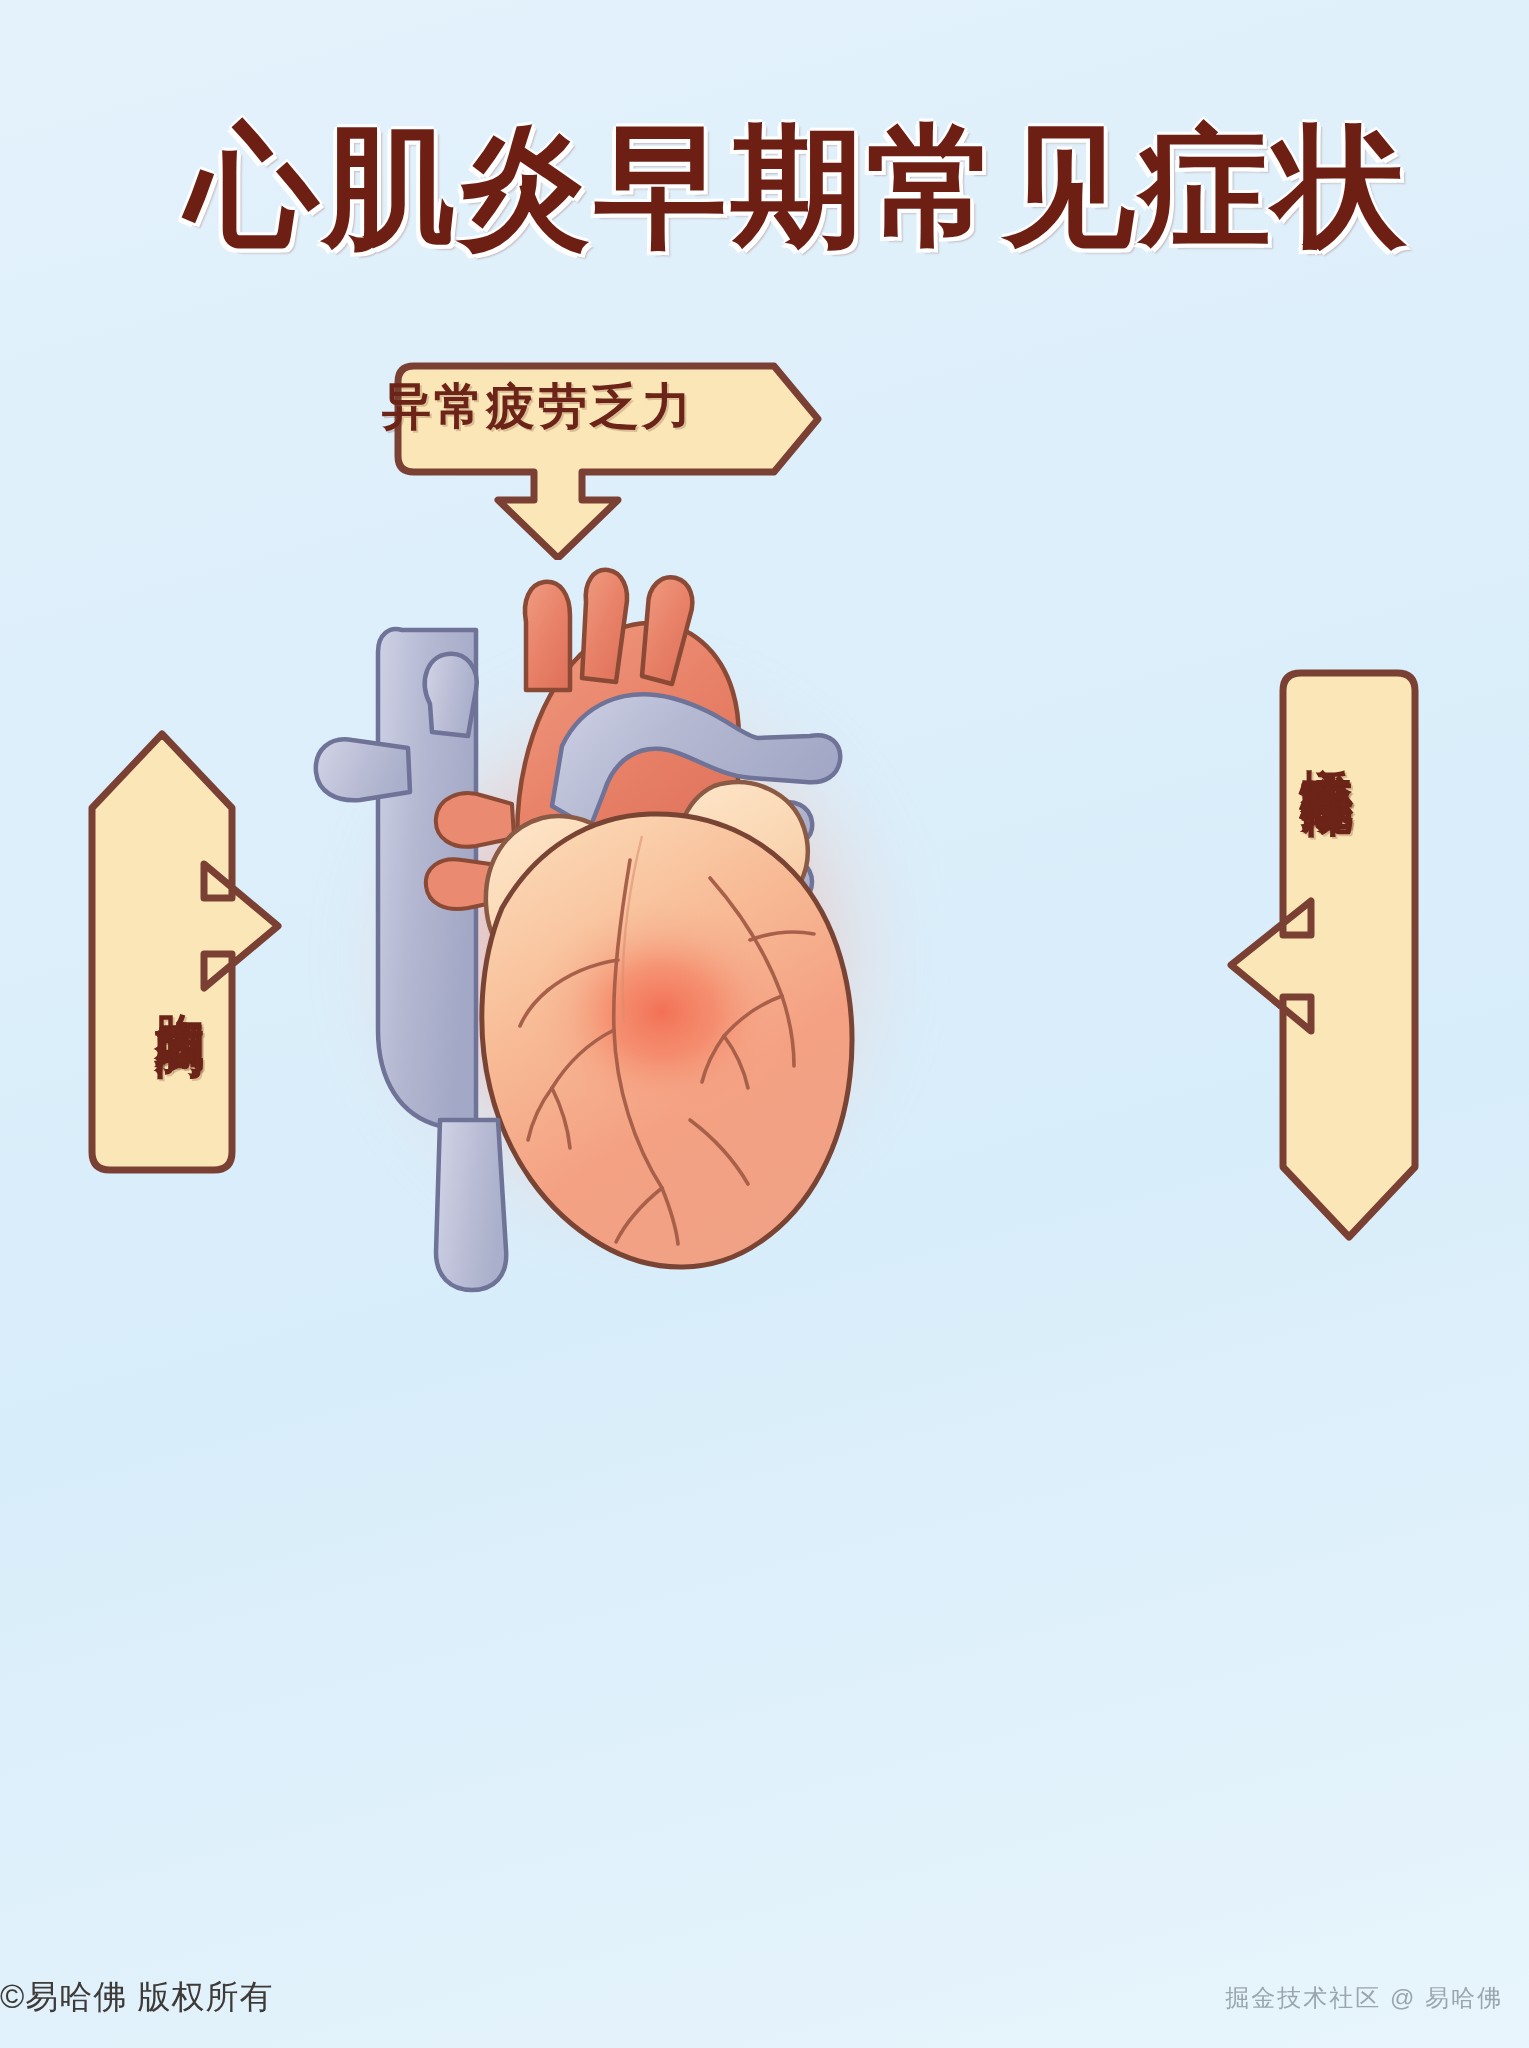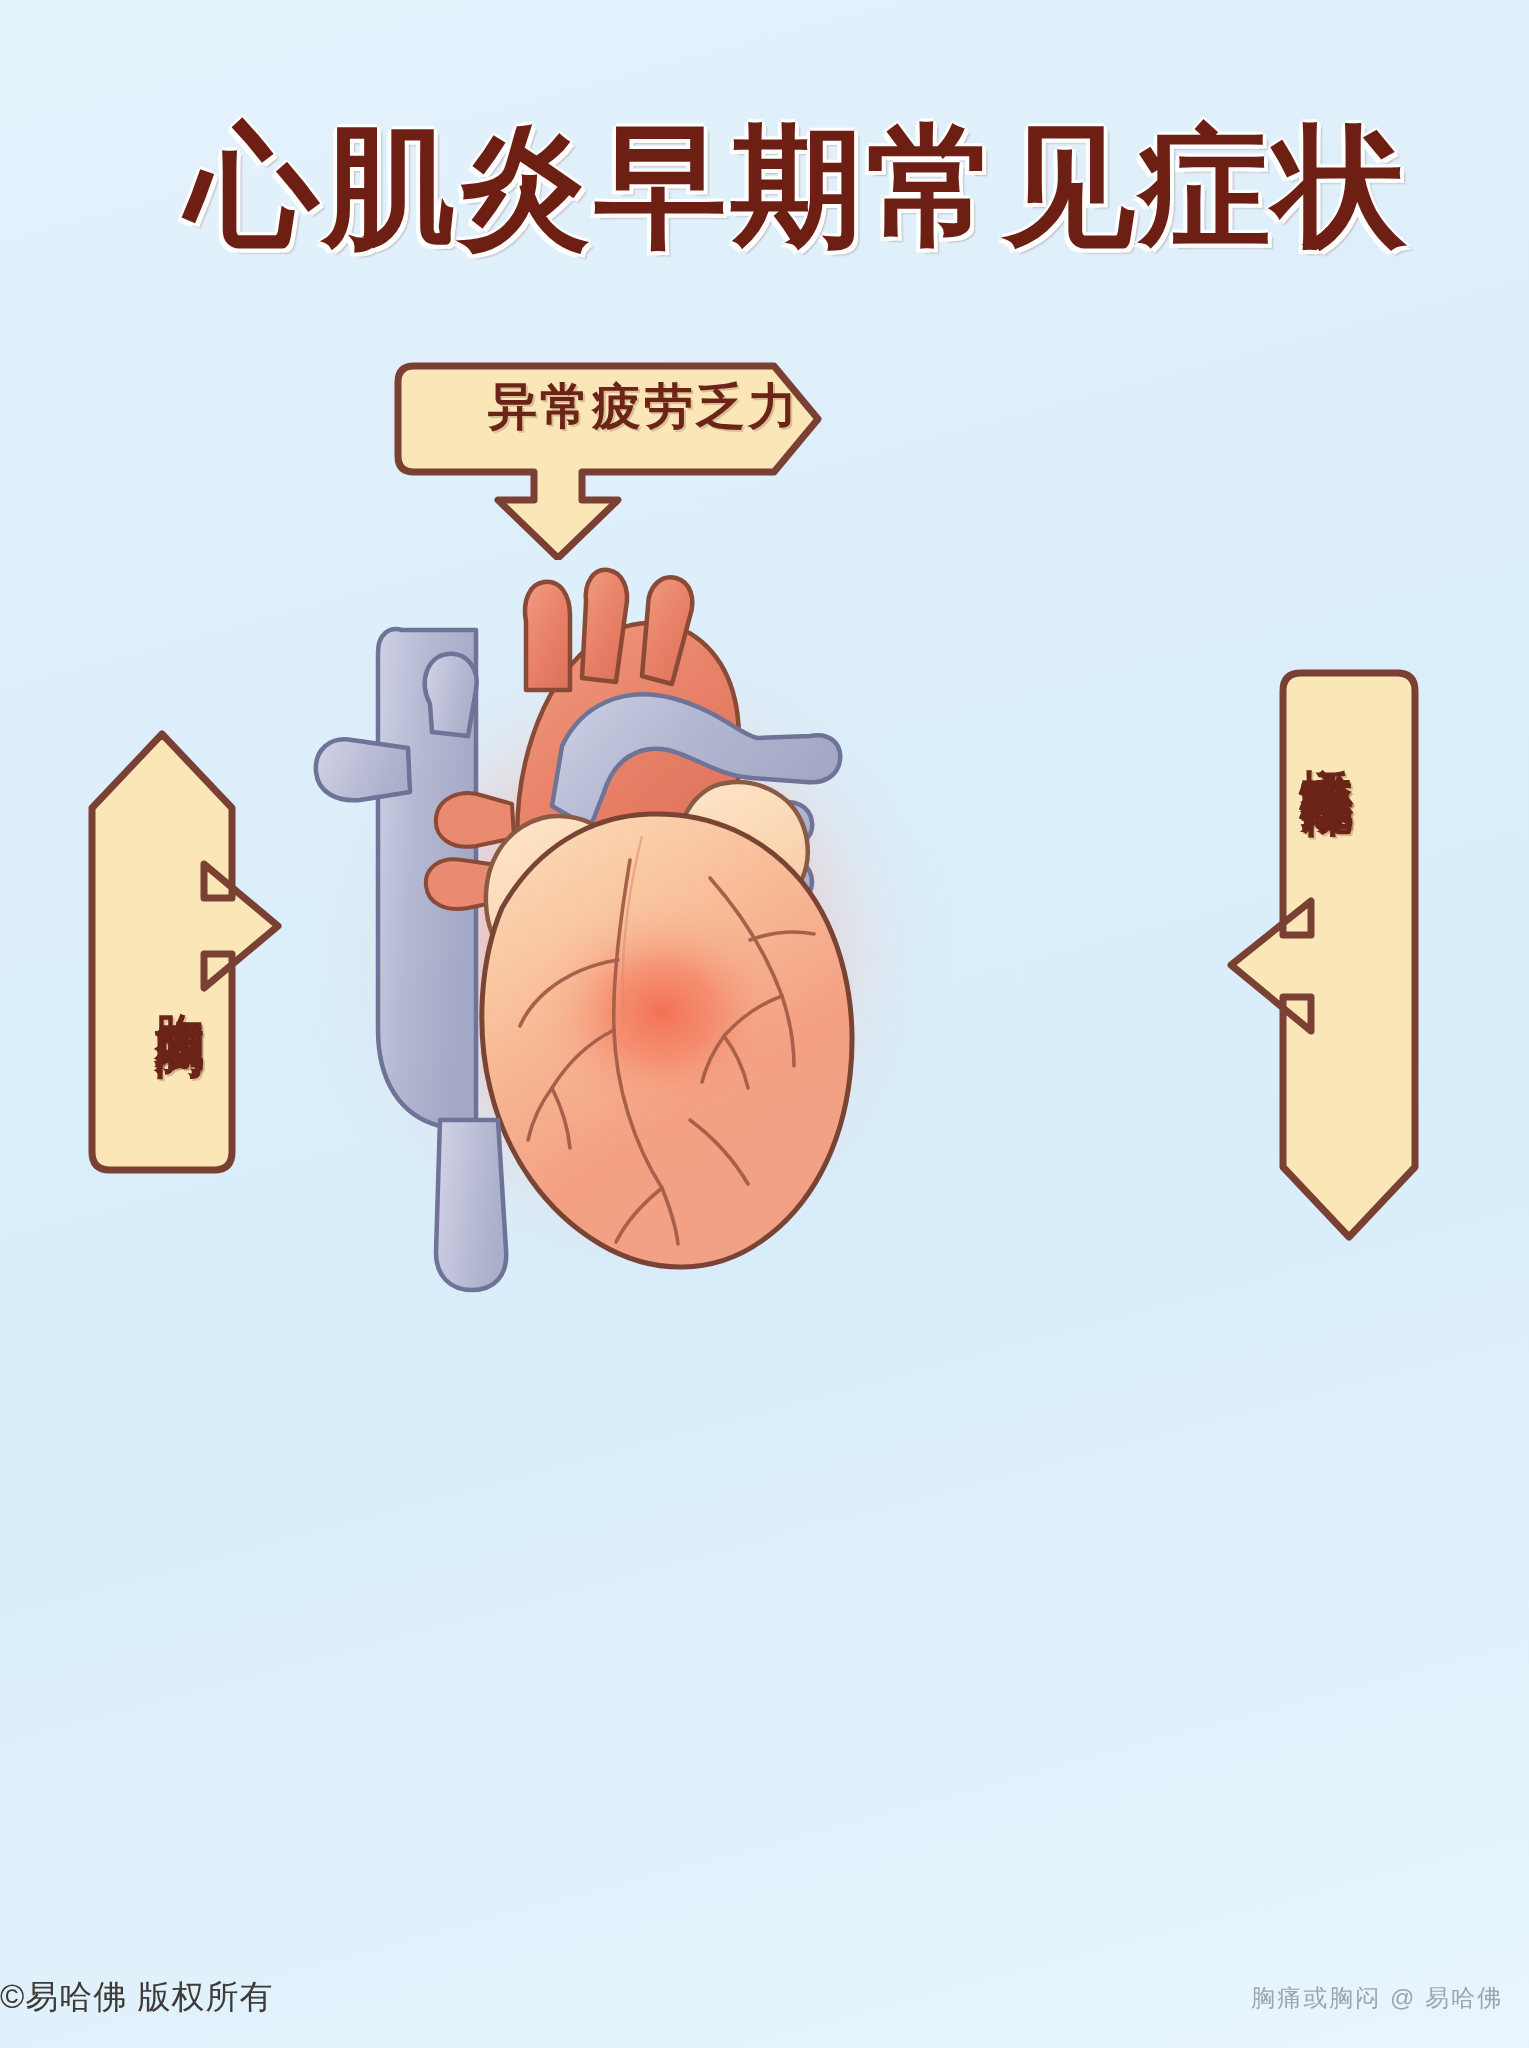--- a/index.html
+++ b/index.html
@@ -78,21 +78,21 @@
     font-weight: 900;
     font-family: "Liberation Sans", "DejaVu Sans", sans-serif;
     text-shadow: 2px 2px 0 rgba(110,50,30,0.22);
     pointer-events: none;
   }
 
   
   #callout-top-wrap { position: absolute; left: 382px; top: 360px; width: 450px; height: 200px; }
   #callout-top-text {
     left: 0; top: 22px; width: 418px;
-    text-align: right;
+    text-align: left;
     font-size: 49px;
     letter-spacing: 3px;
     line-height: 1;
   }
 
   
   #callout-left-wrap { position: absolute; left: 82px; top: 700px; width: 210px; height: 500px; }
   #callout-left-text {
     left: 36px; top: 118px; width: 90px;
     text-align: center;
@@ -271,15 +271,15 @@
 
   <div id="callout-right-wrap">
     <svg class="callout-svg" width="230" height="600" viewBox="0 0 230 600">
       <path d="M88,26 Q88,8 106,8 L202,8 Q220,8 220,26 L220,502 L154,572 L88,502
                L88,332 L116,332 L116,366 L36,300 L116,236 L116,270 L88,270 Z" fill="#fae6b6" stroke="#7a4033" stroke-width="7" stroke-linejoin="round"></path>
     </svg>
     <div id="callout-right-text" class="callout-text">心悸或心跳不规律</div>
   </div>
 
   <div id="footer-copyright">©易哈佛 版权所有</div>
-  <div id="footer-watermark">胸痛或胸闷 @ 易哈佛</div>
+  <div id="footer-watermark">掘金技术社区 @ 易哈佛</div>
 
 </div>
 
 </body></html>

